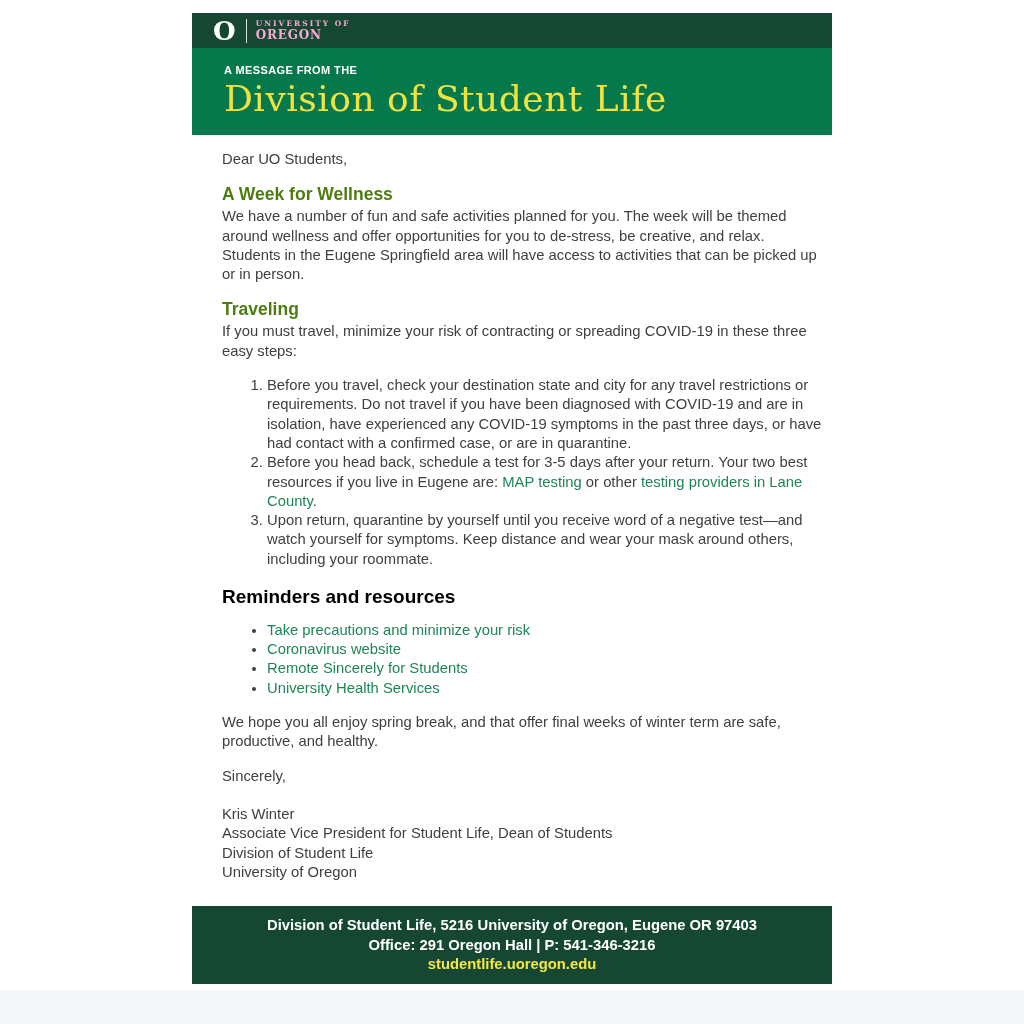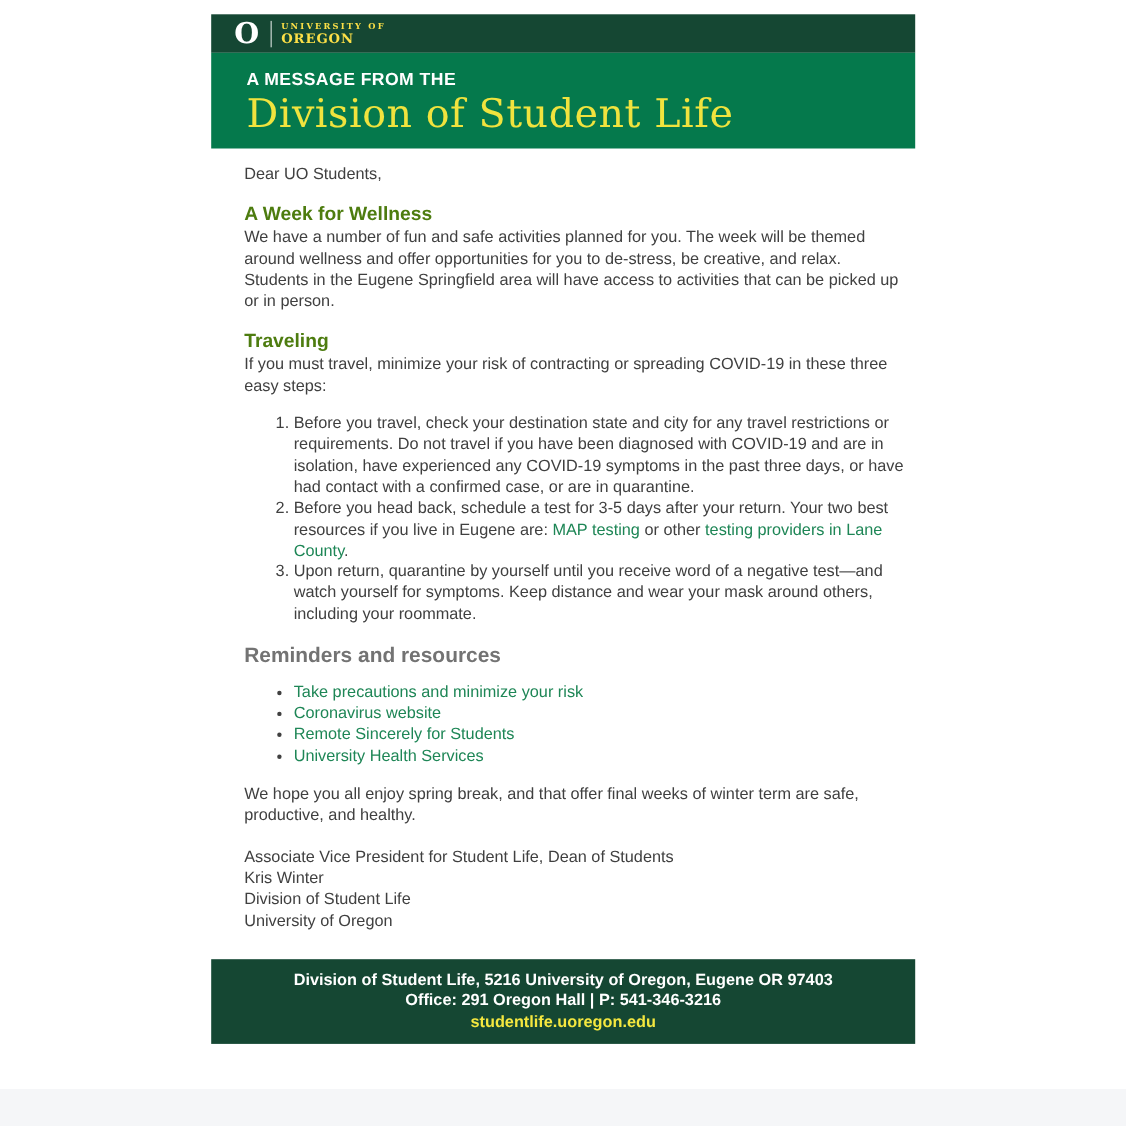--- a/index.html
+++ b/index.html
@@ -46,21 +46,21 @@
     font-size: 26px;
     line-height: 1;
     letter-spacing: 0;
   }
   .logo-divider {
     width: 1px;
     height: 24px;
     background: rgba(255,255,255,0.85);
     margin: 0 9px 0 10px;
   }
-  .logo-text { color: #fde047; font-family: "DejaVu Serif", serif; }
+  .logo-text { color: #f9a8d4; font-family: "DejaVu Serif", serif; }
   .logo-university {
     font-size: 7.5px;
     font-weight: bold;
     letter-spacing: 2px;
     line-height: 1;
     margin-bottom: 2px;
   }
   .logo-oregon {
     font-size: 12px;
     font-weight: bold;
@@ -69,21 +69,21 @@
   }
 
   
   .banner {
     background: var(--banner-green);
     height: 87px;
     padding: 17px 0 0 32px;
   }
   .banner-kicker {
     color: #ffffff;
-    font-size: 16px;
+    font-size: 11px;
     font-weight: 600;
     letter-spacing: 0.4px;
     line-height: 1;
   }
   .banner-title {
     color: var(--uo-yellow);
     font-family: "DejaVu Serif", serif;
     font-size: 36px;
     line-height: 1.25;
     font-weight: normal;
@@ -103,21 +103,21 @@
     font-size: 17.5px;
     line-height: 1.2;
     margin: 13px 0 2px;
     color: #4d7c0f;
     font-weight: bold;
   }
   .email-body h2 {
     font-size: 19px;
     line-height: 1.2;
     margin: 17px 0 6px;
-    color: #737373;
+    color: #000000;
     font-weight: bold;
   }
   .email-body h3 + p, .email-body h2 + p { margin-top: 2px; }
   .email-body ol, .email-body ul { margin: 12px 0; padding-left: 45px; }
   .email-body li { margin: 0; }
   a.green-link { color: var(--link-green); text-decoration: none; cursor: pointer; }
   .signature { margin-top: 19px; }
   .sig-line { line-height: 19.3px; }
 
   
@@ -191,24 +191,25 @@
         </li>
         <li>
           <a class="green-link">Remote Sincerely for Students</a>
         </li>
         <li>
           <a class="green-link">University Health Services</a>
         </li>
       </ul>
 
       <p>We hope you all enjoy spring break, and that offer final weeks of winter term are safe, productive, and healthy.</p>
+      <p>Sincerely,</p>
 
       <div class="signature">
+        <div class="sig-line">Kris Winter</div>
         <div class="sig-line">Associate Vice President for Student Life, Dean of Students</div>
-        <div class="sig-line">Kris Winter</div>
         <div class="sig-line">Division of Student Life</div>
         <div class="sig-line">University of Oregon</div>
       </div>
     </div>
 
     <div class="footer">
       <div>Division of Student Life, 5216 University of Oregon, Eugene OR 97403</div>
       <div>Office: 291 Oregon Hall | P: 541-346-3216</div>
       <div>
         <a class="site-link">studentlife.uoregon.edu</a>

